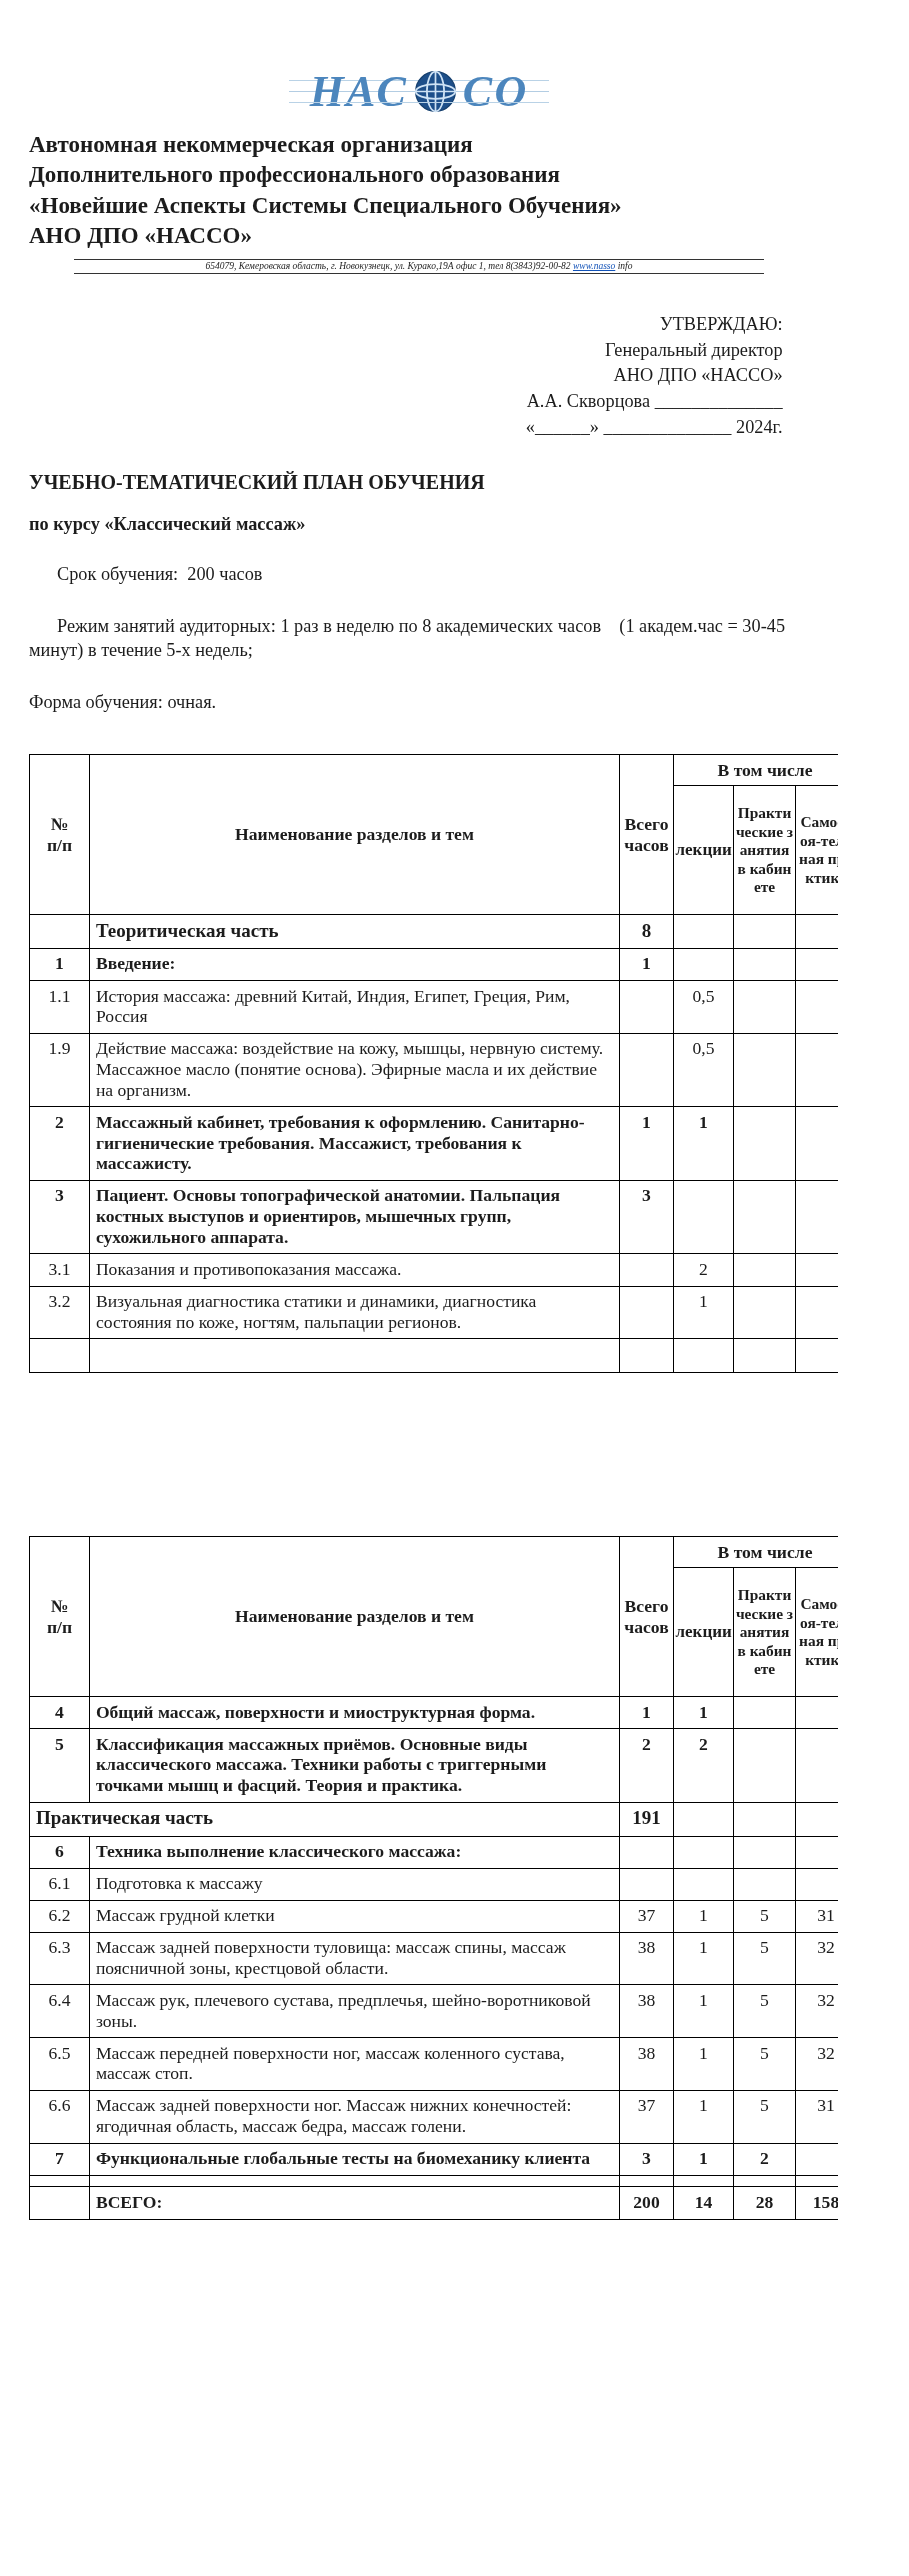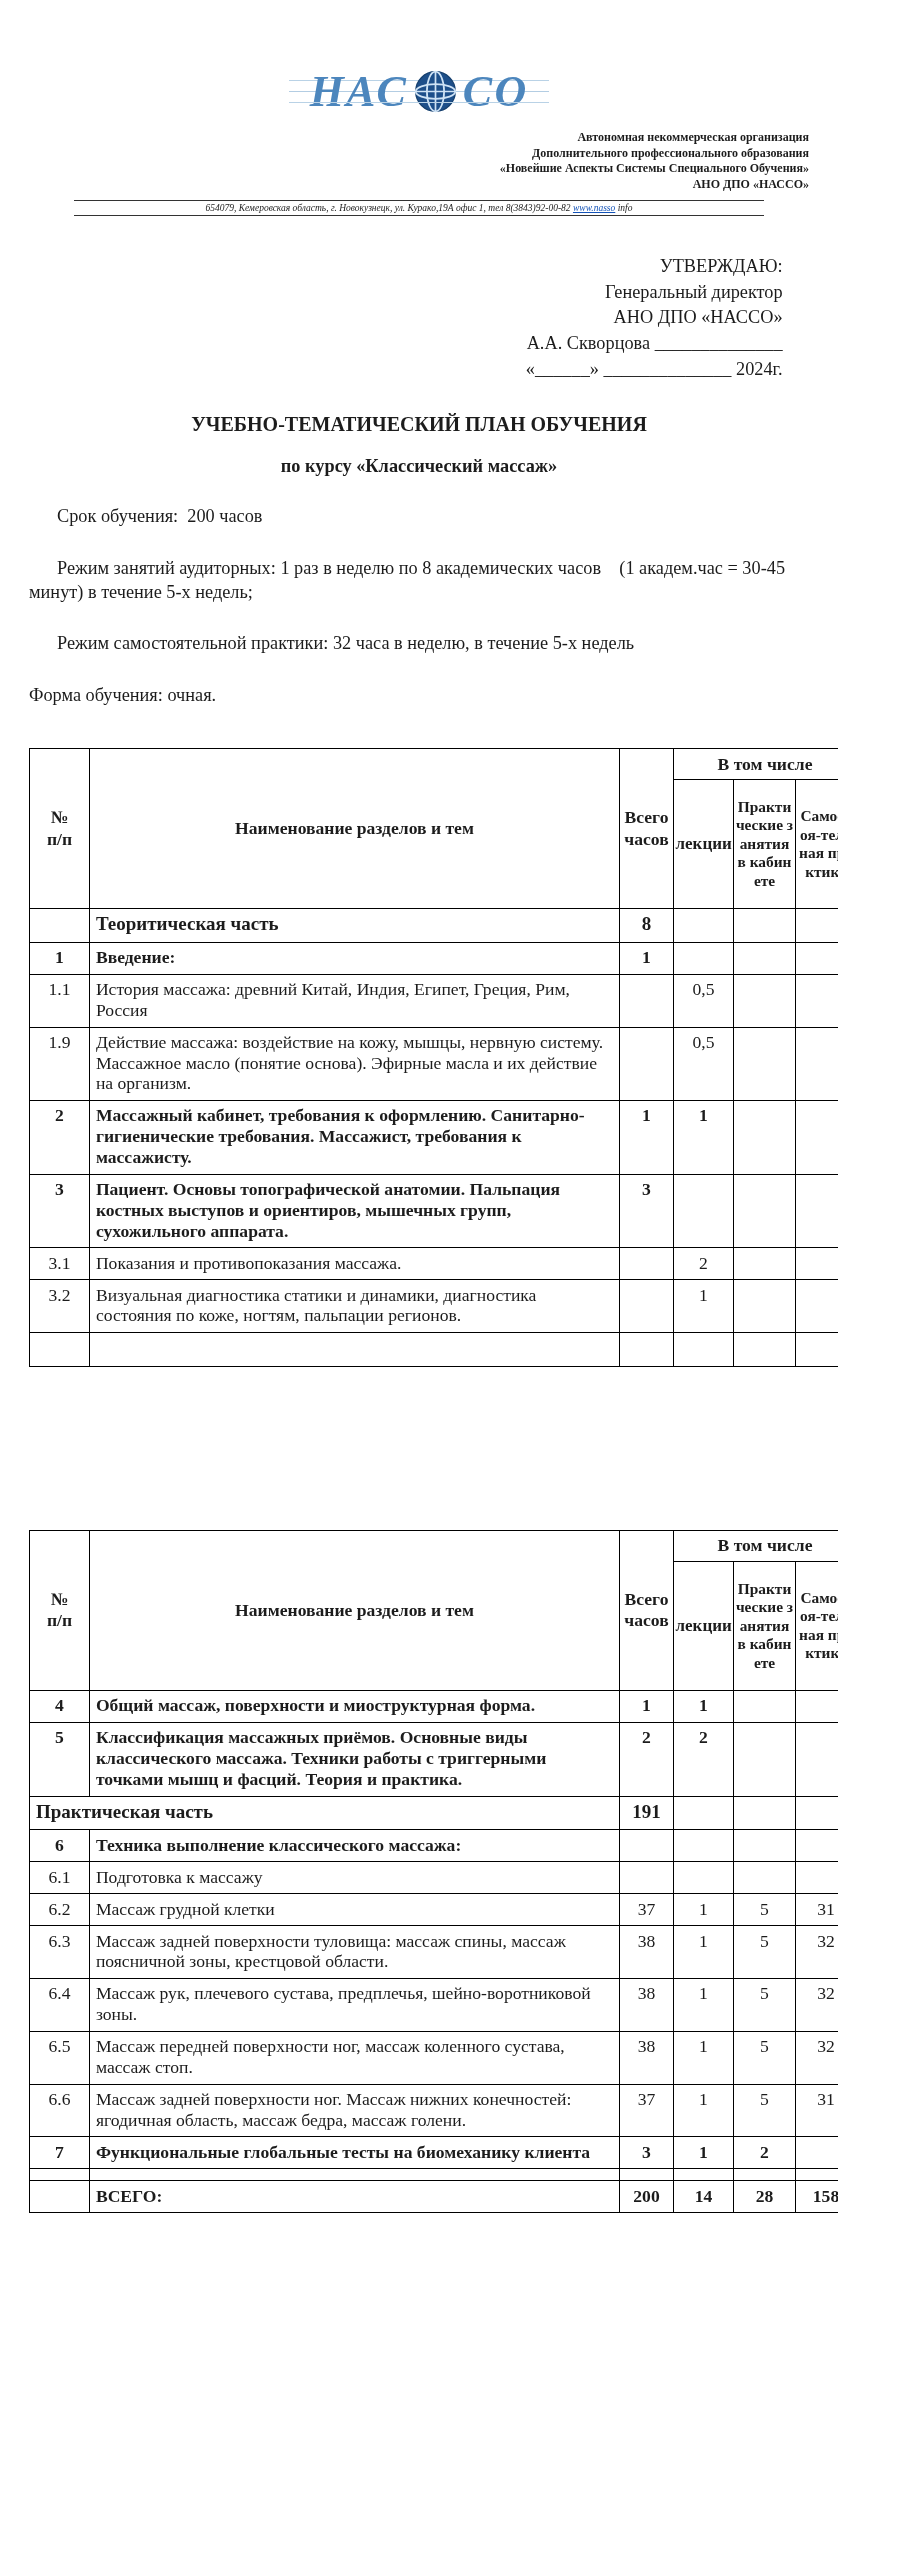--- a/index.html
+++ b/index.html
@@ -21,35 +21,35 @@
     display:flex; align-items:center; gap:5.9px; height:59px;
   }
   .logo-lines { position:absolute; left:-20.5px; right:-20.5px; top:29px; border-top:1.5px solid #b3cde3; }
   .logo::before { content:""; position:absolute; left:-20.5px; right:-20.5px; top:17.6px; border-top:1.5px solid #b9d2e6; }
   .logo::after  { content:""; position:absolute; left:-20.5px; right:-20.5px; top:40px; border-top:1.5px solid #b9d2e6; }
   .logo-txt {
     position:relative; font-size:44px; line-height:1; font-weight:bold; font-style:italic;
     color:#4c86bd; letter-spacing:2.2px;
   }
   .globe { position:relative; width:43px; height:43px; display:block; }
-  .org { text-align:right; margin-top:8.8px; font-weight:bold; font-size:12px; line-height:1.32; }
+  .org { text-align:left; margin-top:8.8px; font-weight:bold; font-size:23px; line-height:1.32; }
   .addr {
     width:690px; margin:7.3px auto 0; text-align:center; font-size:9.5px; color:#222;
     border-top:1.5px solid #333; border-bottom:0.7px solid #333; padding:1.5px 0 2.2px;font-style:italic;
   }
   .addr-link { color:#1353b8; text-decoration:underline; cursor:pointer; }
 
   
   .approval {
     margin:38px 26.4px 0 auto; width:max-content;
     text-align:right; font-size:18.3px; line-height:1.4;
   }
 
   
-  .titleblock { margin-top:31px; text-align:center; font-weight:bold; }
+  .titleblock { margin-top:31px; text-align:left; font-weight:bold; }
   .title-main { font-size:20px; }
   .title-sub  { font-size:18.3px; margin-top:20px; }
   .intro { margin-top:26.4px; font-size:18.3px; line-height:1.3; width:807px; }
   .intro p { white-space:pre-wrap;margin-top:28px; }
   .intro p.ind { text-indent:28px; }
 
   
   table.plan {
     width:828px; border-collapse:collapse; table-layout:fixed;
     font-size:17.6px; margin-top:40px;
@@ -116,21 +116,20 @@
 
   <section class="titleblock" data-name="title-block">
     <div class="title-main" data-name="document-title">УЧЕБНО-ТЕМАТИЧЕСКИЙ ПЛАН ОБУЧЕНИЯ</div>
     <div class="title-sub" data-name="document-subtitle">по курсу «Классический массаж»</div>
   </section>
 
   <section class="intro" data-name="course-info">
     <p class="ind" data-name="duration-line">Срок обучения:  200 часов</p>
     <p class="ind" data-name="classroom-schedule-line">Режим занятий аудиторных: 1 раз в неделю по 8 академических часов    (1 академ.час = 30-45
 минут) в течение 5-х недель;</p>
-    <p class="ind" data-name="self-practice-line">Режим самостоятельной практики: 32 часа в неделю, в течение 5-х недель</p>
     <p data-name="study-form-line">Форма обучения: очная.</p>
   </section>
 
   <table class="plan" id="t1" data-name="curriculum-table-page1">
     <colgroup>
         <col class="c1">
         <col class="c2">
         <col class="c3">
         <col class="c4">
         <col class="c5">

